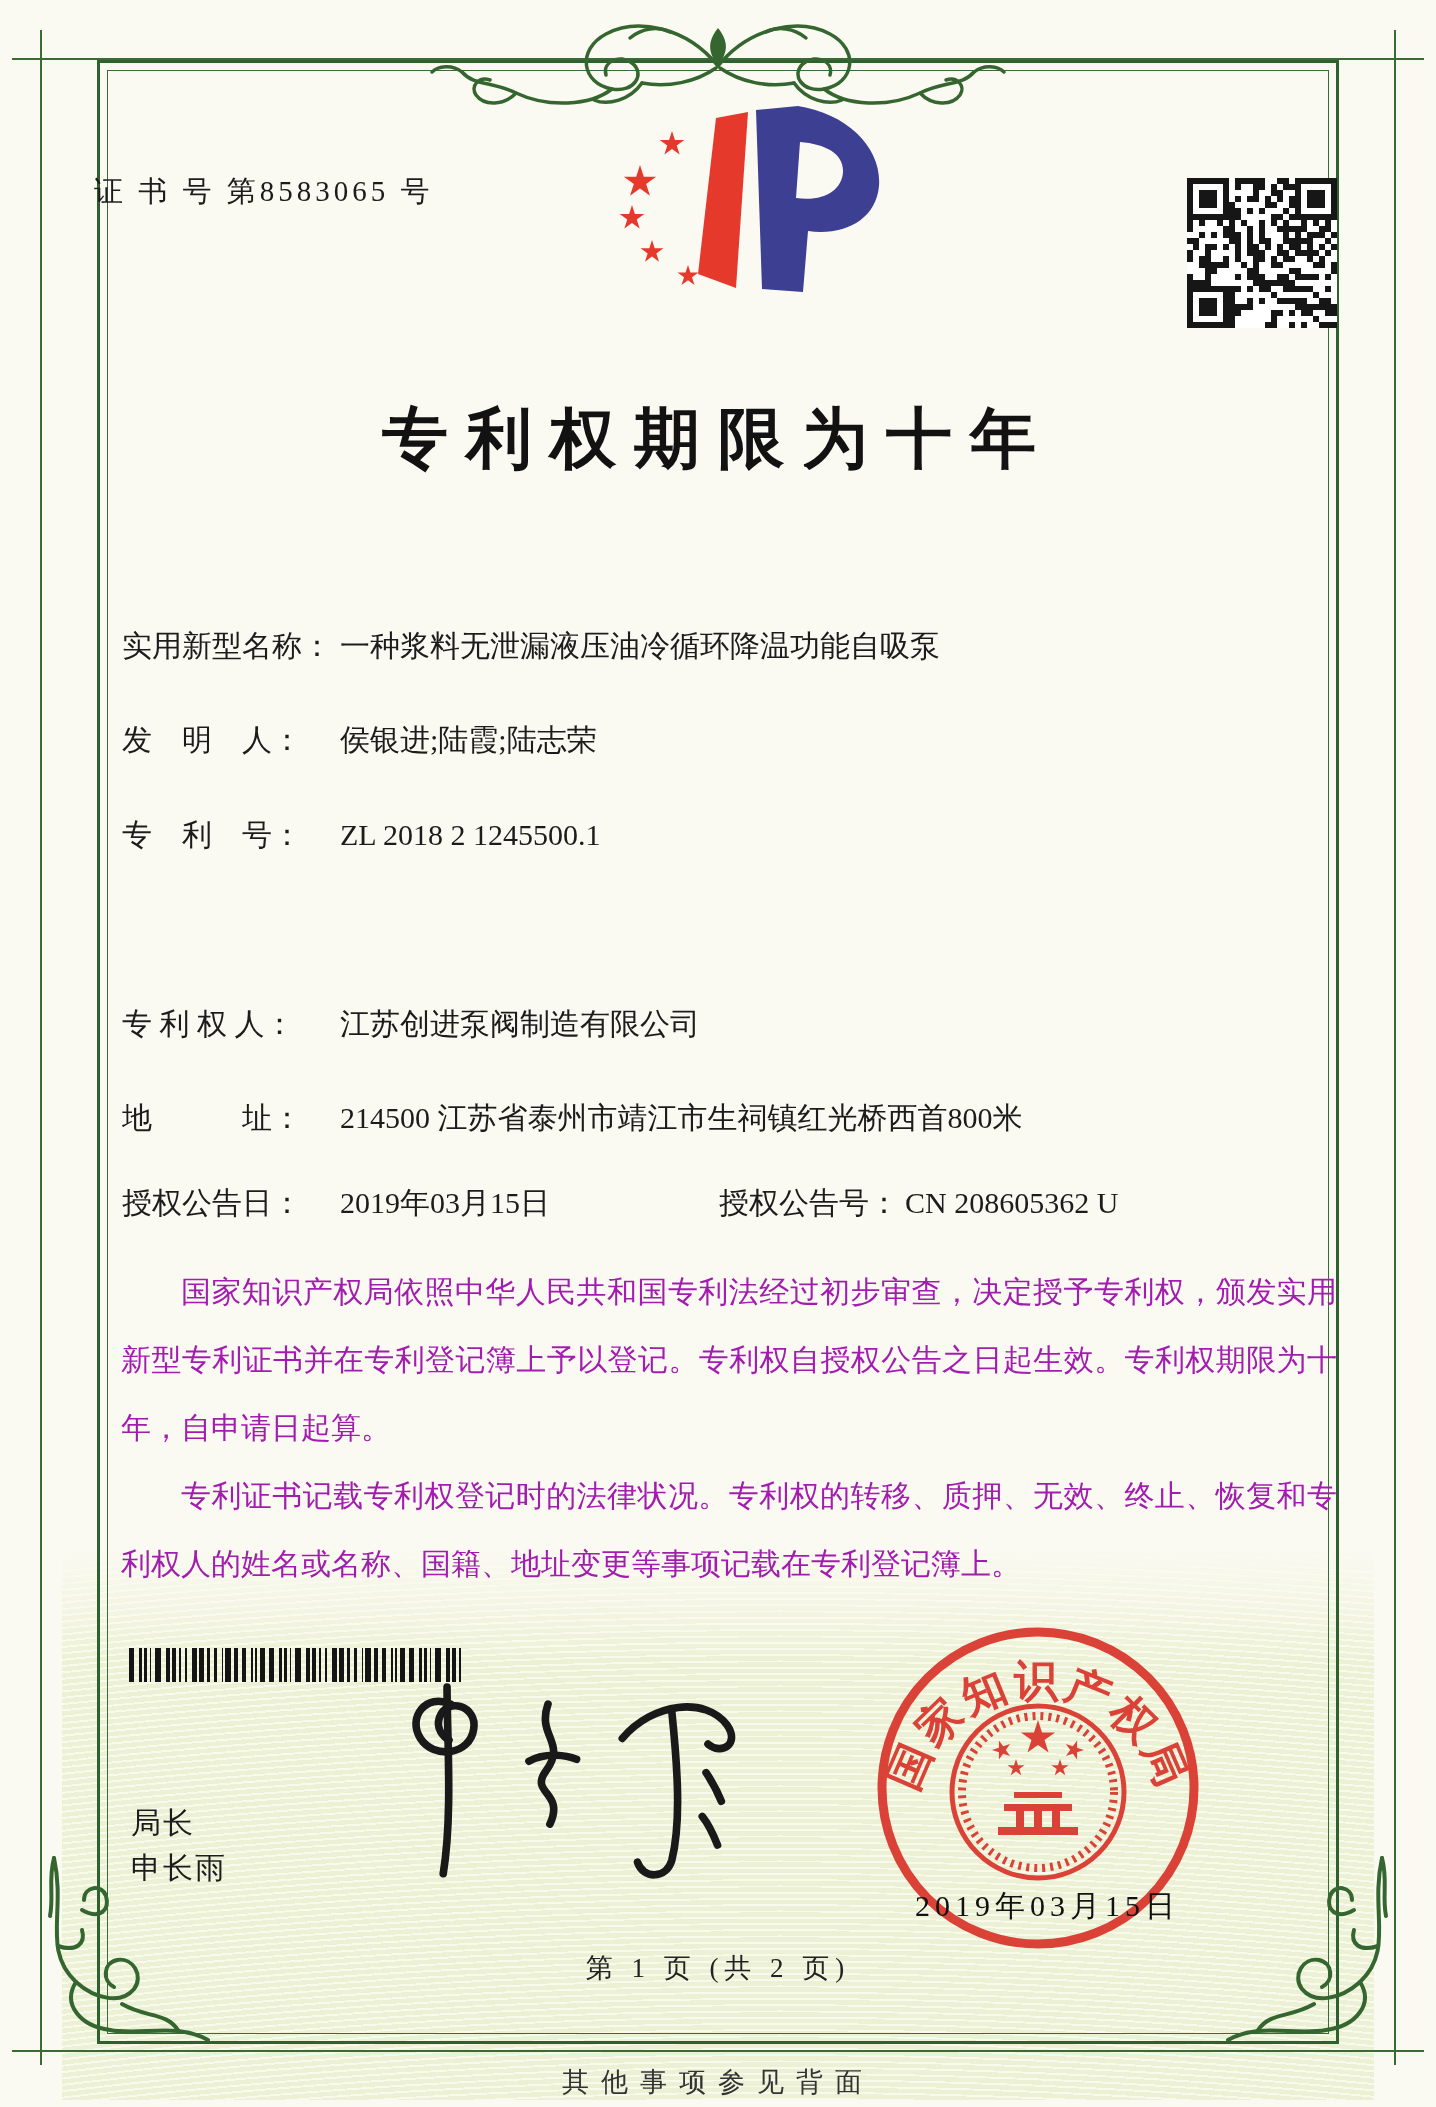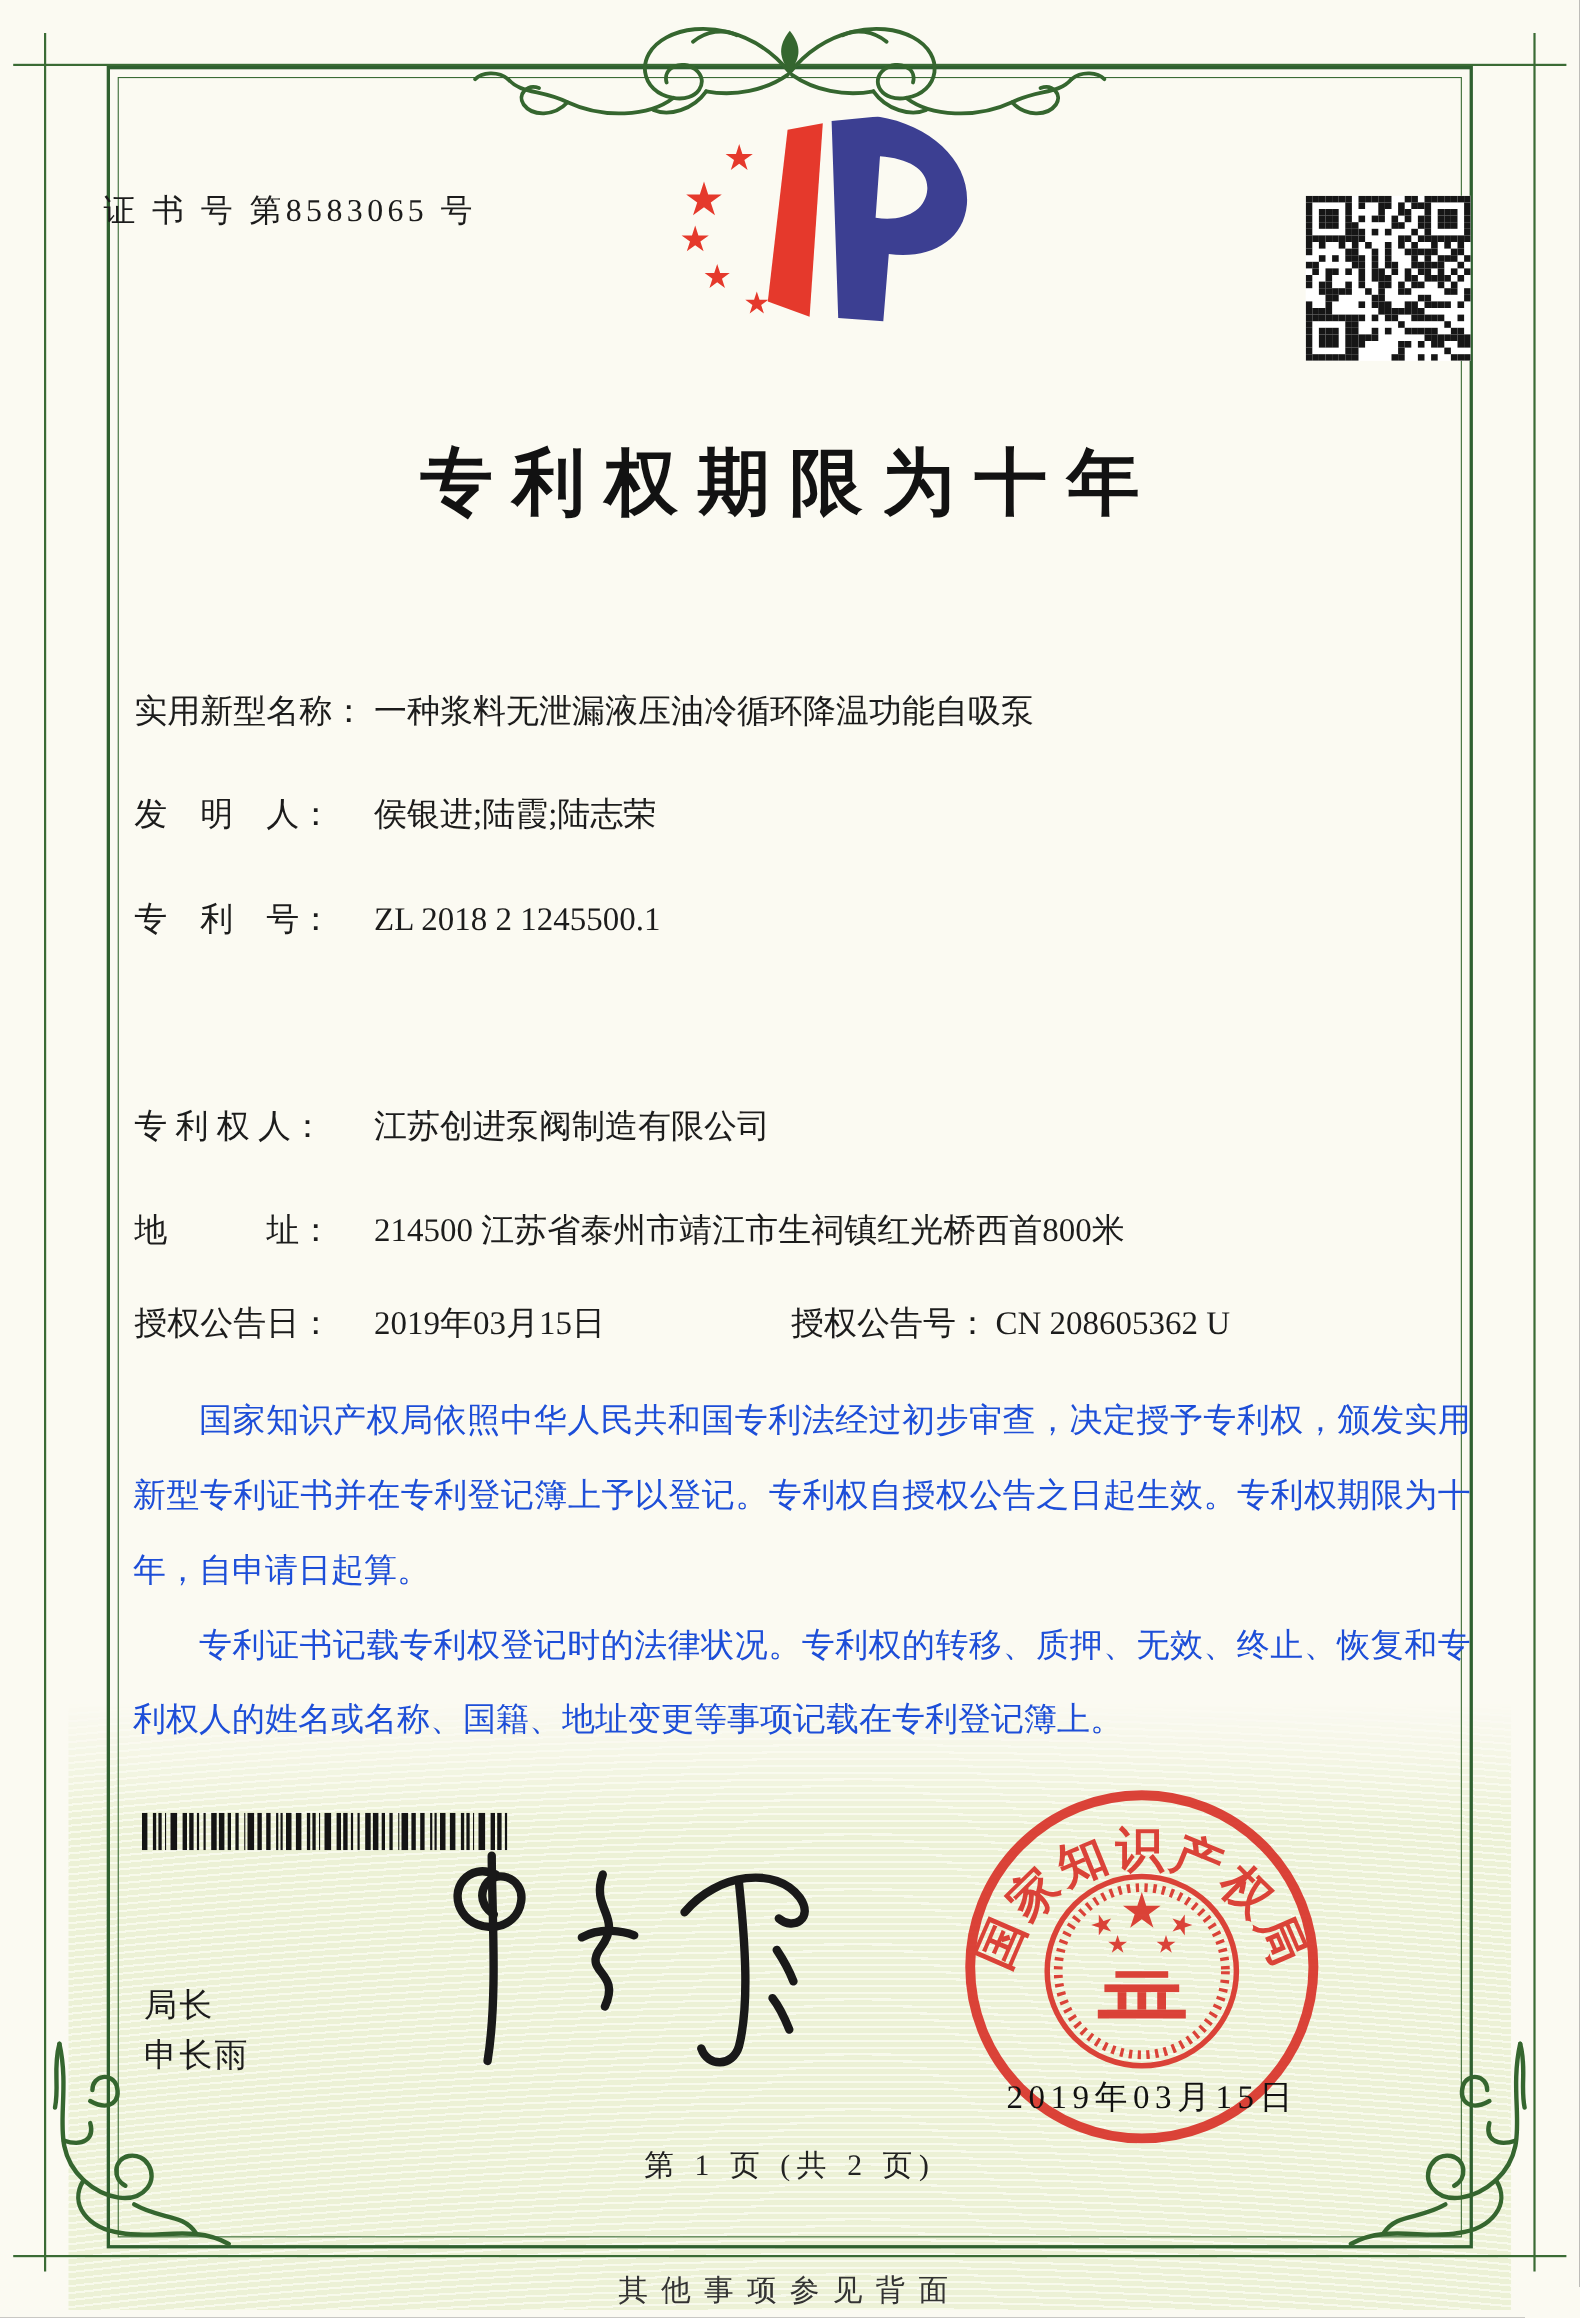--- a/index.html
+++ b/index.html
@@ -38,21 +38,21 @@
   .field-row{position:absolute;left:122px;font-size:30px;white-space:nowrap;}
   .flabel{display:inline-block;min-width:212px;font-family:Liberation Serif, serif;}
   .fvalue{margin-left:6px;}
   .r1{top:626px}.r2{top:720px}.r3{top:815px}.r4{top:910px}
   .r5{top:1004px}.r6{top:1098px}.r7{top:1183px}
   .col2{position:absolute;left:719px;top:1183px;font-size:30px;white-space:nowrap;}
   .col2 .flabel{min-width:168px;}
   
   .paras{
     position:absolute;left:121px;top:1258px;width:1216px;
-    font-size:30px;line-height:68px;text-align:justify;color:#1d4ed8;
+    font-size:30px;line-height:68px;text-align:justify;color:#a21caf;
   }
   .paras p{margin:0;text-indent:2em;}
   
   .barcode{
     position:absolute;left:129px;top:1648px;width:402px;height:34px;
     display:flex;align-items:stretch;overflow:hidden;
   }
   .barcode div{background:#141414;height:100%;flex:none;}
   .signer-title{position:absolute;left:131px;top:1791px;font-size:30px;letter-spacing:2px;
     font-family:"Liberation Sans","DejaVu Sans",sans-serif;margin-top:12px;}

